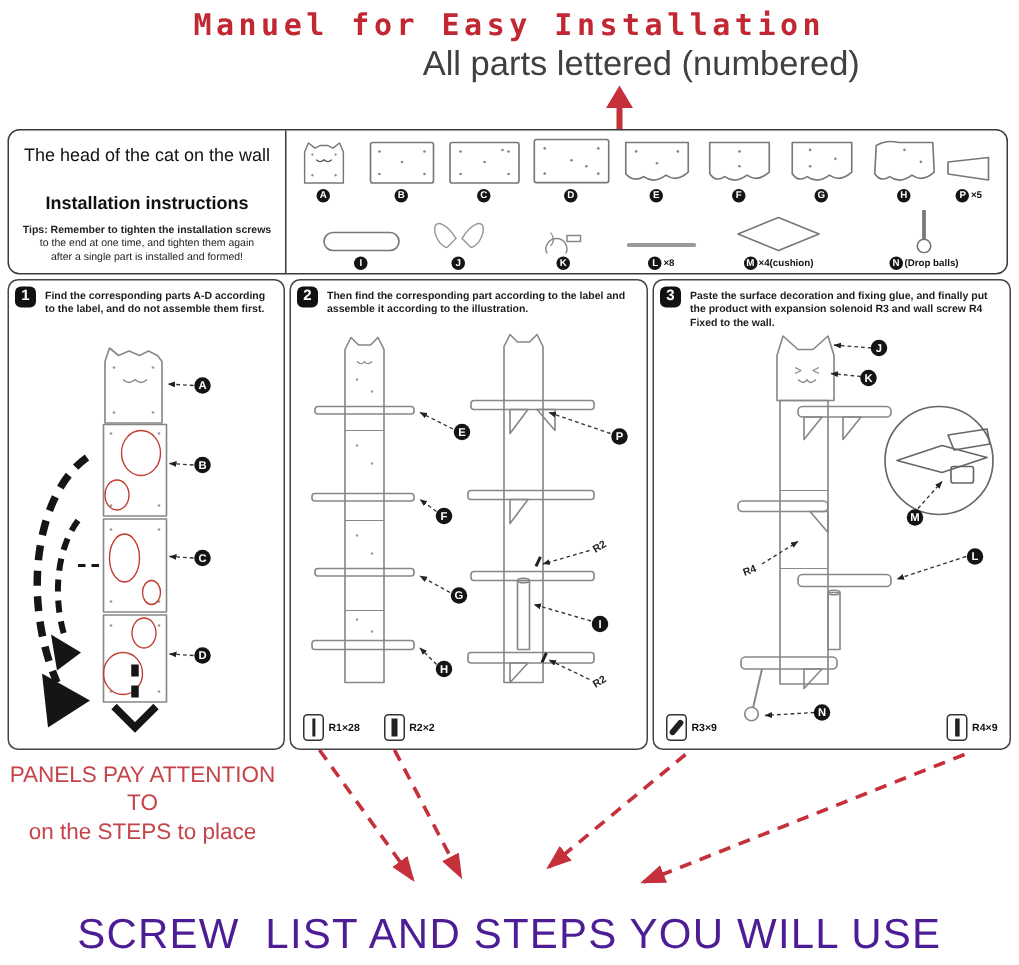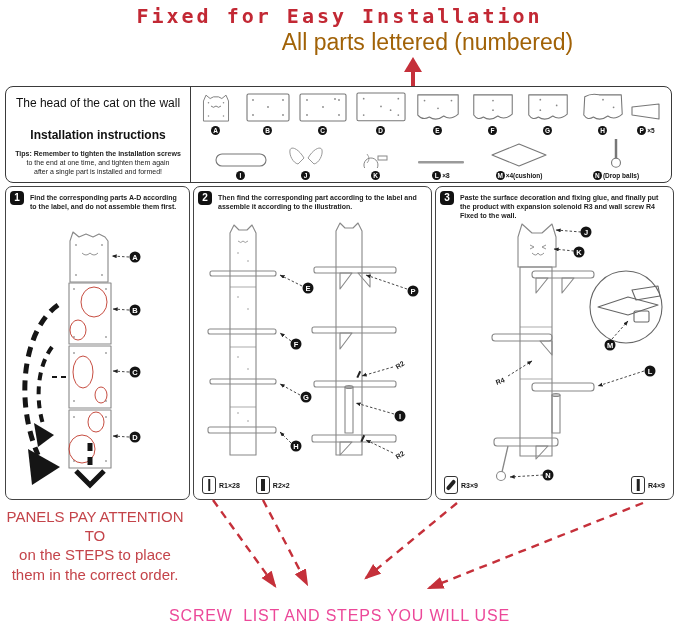--- a/index.html
+++ b/index.html
@@ -4,21 +4,21 @@
 <style>
   html,body{margin:0;padding:0;background:#ffffff;}
   .page{position:relative;width:679px;height:643px;background:#fff;overflow:hidden;
         font-family:"Liberation Sans",sans-serif;color:#222;}
   svg{display:block;}
   
   .title{position:absolute;top:4px;left:0;width:100%;text-align:center;
          font-family:"DejaVu Sans Mono",monospace;font-weight:bold;font-size:20px;
          letter-spacing:3px;color:#c22834;}
   .subtitle{position:absolute;top:29px;left:240px;width:375px;text-align:center;
-            font-size:23px;color:#a16207;}
+            font-size:23px;color:#404040;}
   
   .partsbox{position:absolute;left:5px;top:86px;width:667px;height:97px;
             border:1.6px solid #3a3a3a;border-radius:8px;box-sizing:border-box;}
   .introbox{position:absolute;left:0;top:0;width:185px;height:100%;
             border-right:1.6px solid #3a3a3a;box-sizing:border-box;text-align:center;}
   .introb1{position:absolute;top:9px;left:4px;right:4px;font-size:12px;font-weight:normal;color:#111;}
   .introb2{position:absolute;top:41px;left:4px;right:4px;font-size:12px;font-weight:bold;color:#111;}
   .tips{position:absolute;top:62px;left:3px;right:3px;font-size:7px;line-height:1.3;color:#222;}
   .tips .b{font-weight:bold;}
   .partsarea{position:absolute;left:185px;top:0;right:0;height:100%;}
@@ -55,30 +55,30 @@
   .screwbox i{position:absolute;left:50%;top:2px;bottom:2px;width:1.5px;background:#222;
               transform:translateX(-50%);}
   .screwbox i.thick{width:4px;}
   .screwbox i.med{width:2.5px;}
   .screwbox i.diag{width:4px;transform:translateX(-50%) rotate(40deg);border-radius:2px;}
   .screwlab{font-size:7px;font-weight:bold;color:#111;white-space:nowrap;}
   .sr-right{position:absolute;bottom:5px;right:8px;}
   
   .warning{position:absolute;left:5px;top:507px;width:180px;text-align:center;
            font-size:15px;line-height:1.28;color:#c4444a;}
-  .footer{position:absolute;top:607px;left:0;width:100%;text-align:center;font-size:16px;
-          letter-spacing:0.8px;color:#ec4899;white-space:pre;}
+  .footer{position:absolute;top:607px;left:0;width:100%;text-align:center;font-size:28px;
+          letter-spacing:0.8px;color:#4c1d95;white-space:pre;}
   .overlay{position:absolute;left:0;top:0;pointer-events:none;}
 </style>
 </head>
 <body>
 
 <div class="page">
 
-  <div class="title">Fixed for Easy Installation</div>
+  <div class="title">Manuel for Easy Installation</div>
   <div class="subtitle">All parts lettered (numbered)</div>
 
   <div class="partsbox">
     <div class="introbox">
       <div class="introb1">The head of the cat on the wall</div>
       <div class="introb2">Installation instructions</div>
       <div class="tips">
         <div class="b">Tips: Remember to tighten the installation screws</div>
         <div>to the end at one time, and tighten them again</div>
         <div>after a single part is installed and formed!</div>
@@ -458,21 +458,20 @@
       <div class="screwbox">
           <i class="med"></i>
         </div>
       <span class="screwlab">R4×9</span>
     </div>
   </div>
 
   <div class="warning">
     <div>PANELS PAY ATTENTION TO</div>
     <div>on the STEPS to place</div>
-    <div>them in the correct order.</div>
   </div>
 
   <svg class="overlay" width="679" height="643" viewBox="0 0 679 643">
     <defs>
       <marker id="ra" markerWidth="7" markerHeight="6" refX="6" refY="2.6" orient="auto">
         <path d="M0,0 L7,2.6 L0,5.2 Z" fill="#c5303a"></path>
       </marker>
     </defs>
     <g>
       <rect x="411" y="69" width="4" height="17" fill="#c5303a"></rect>

